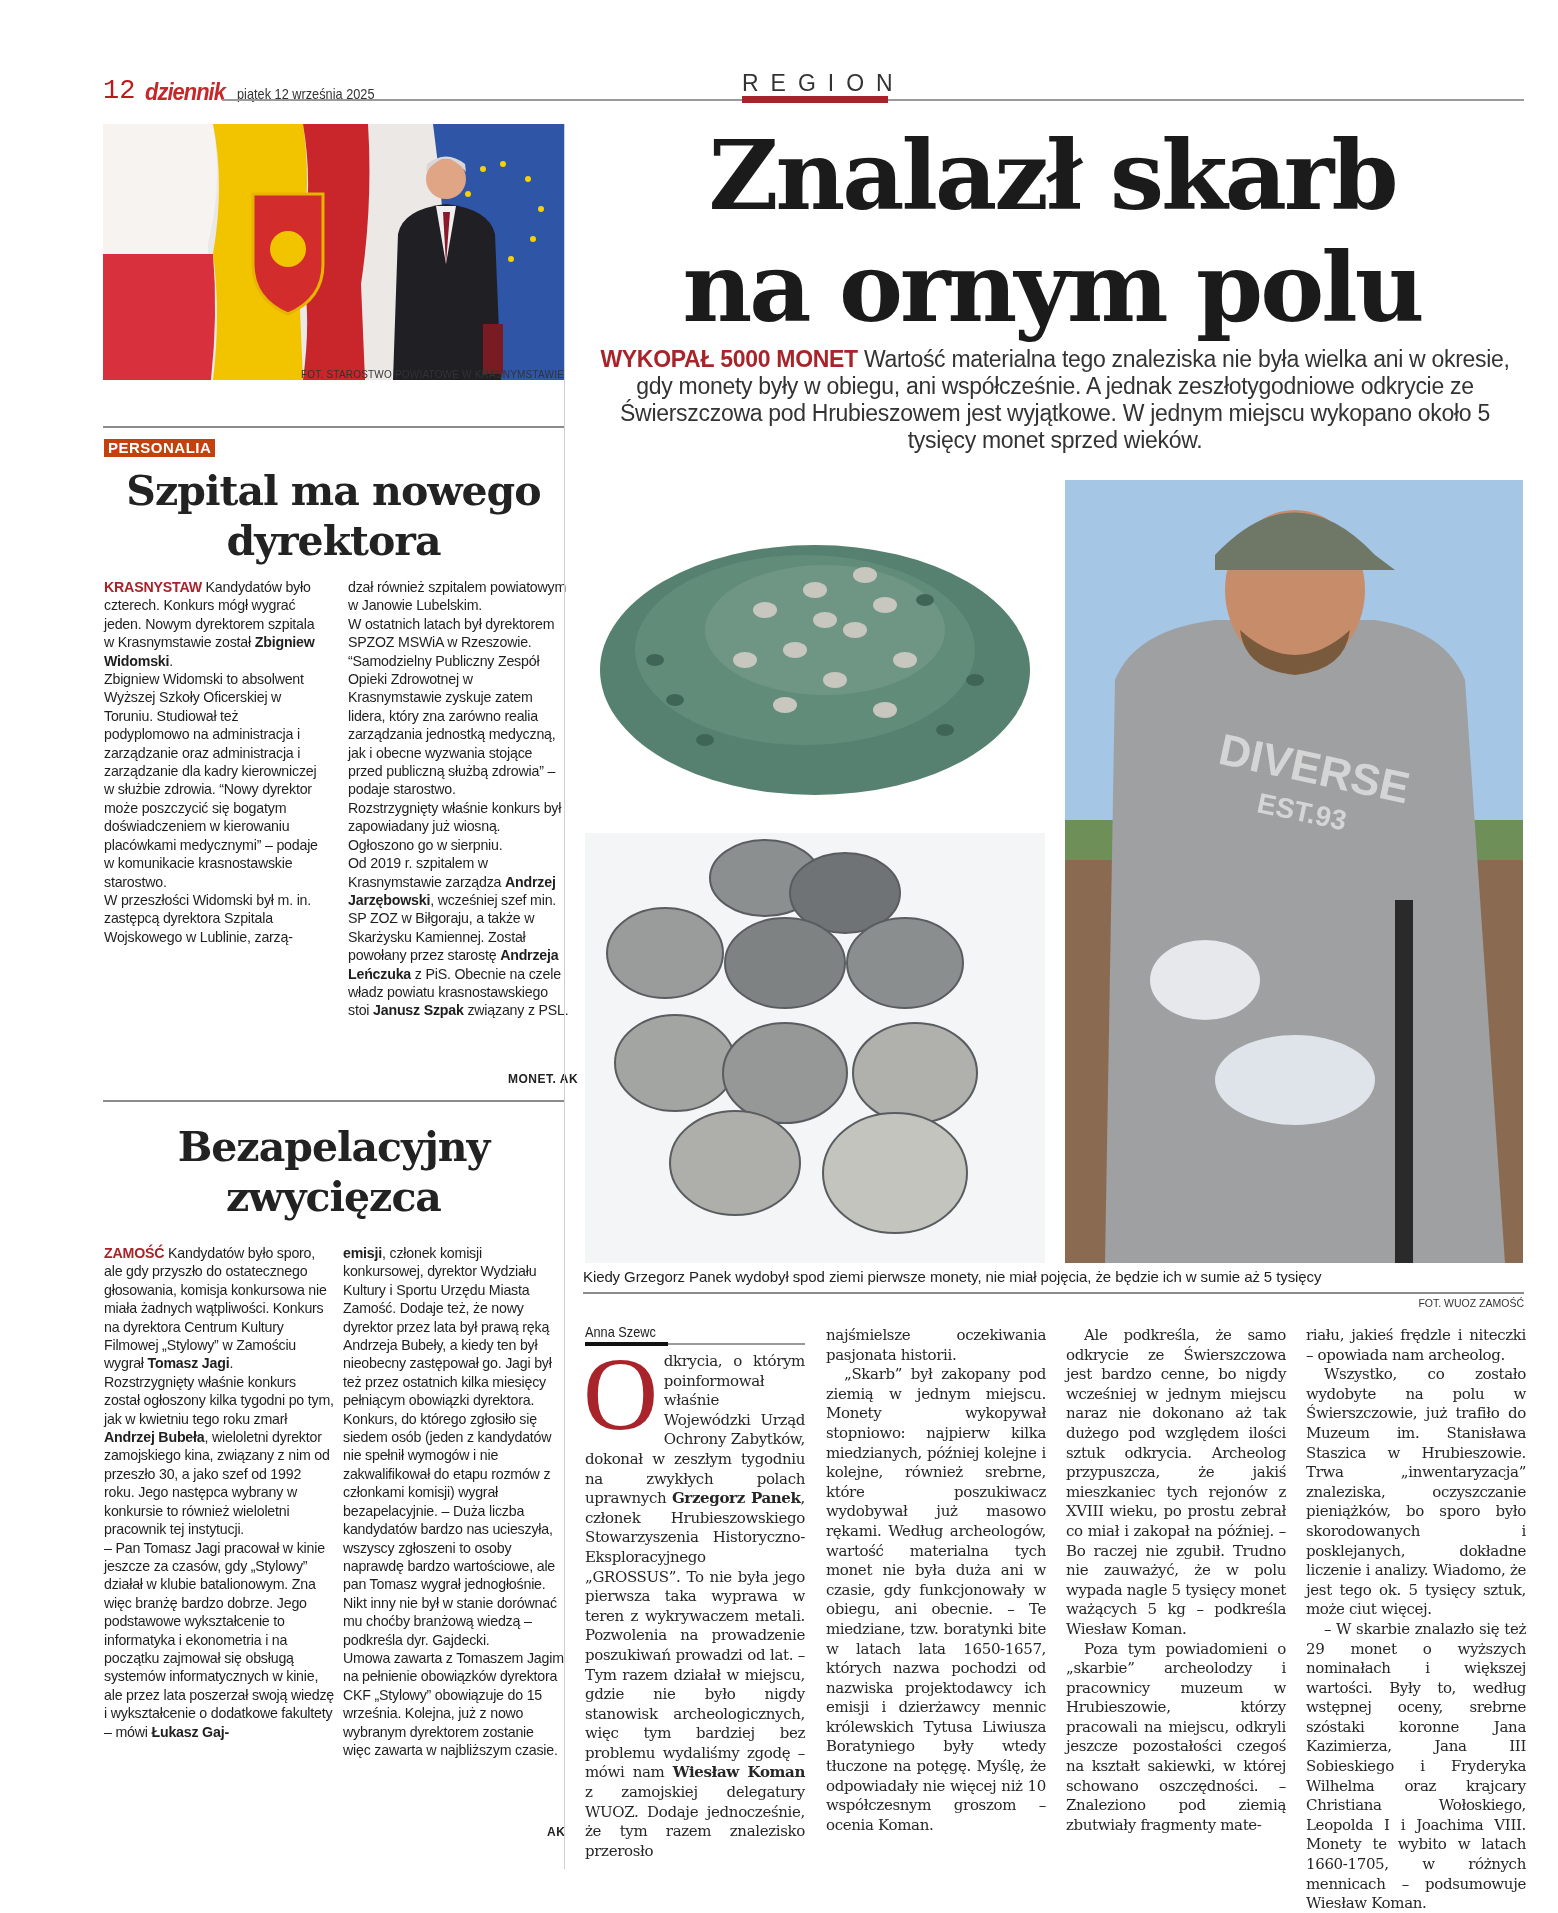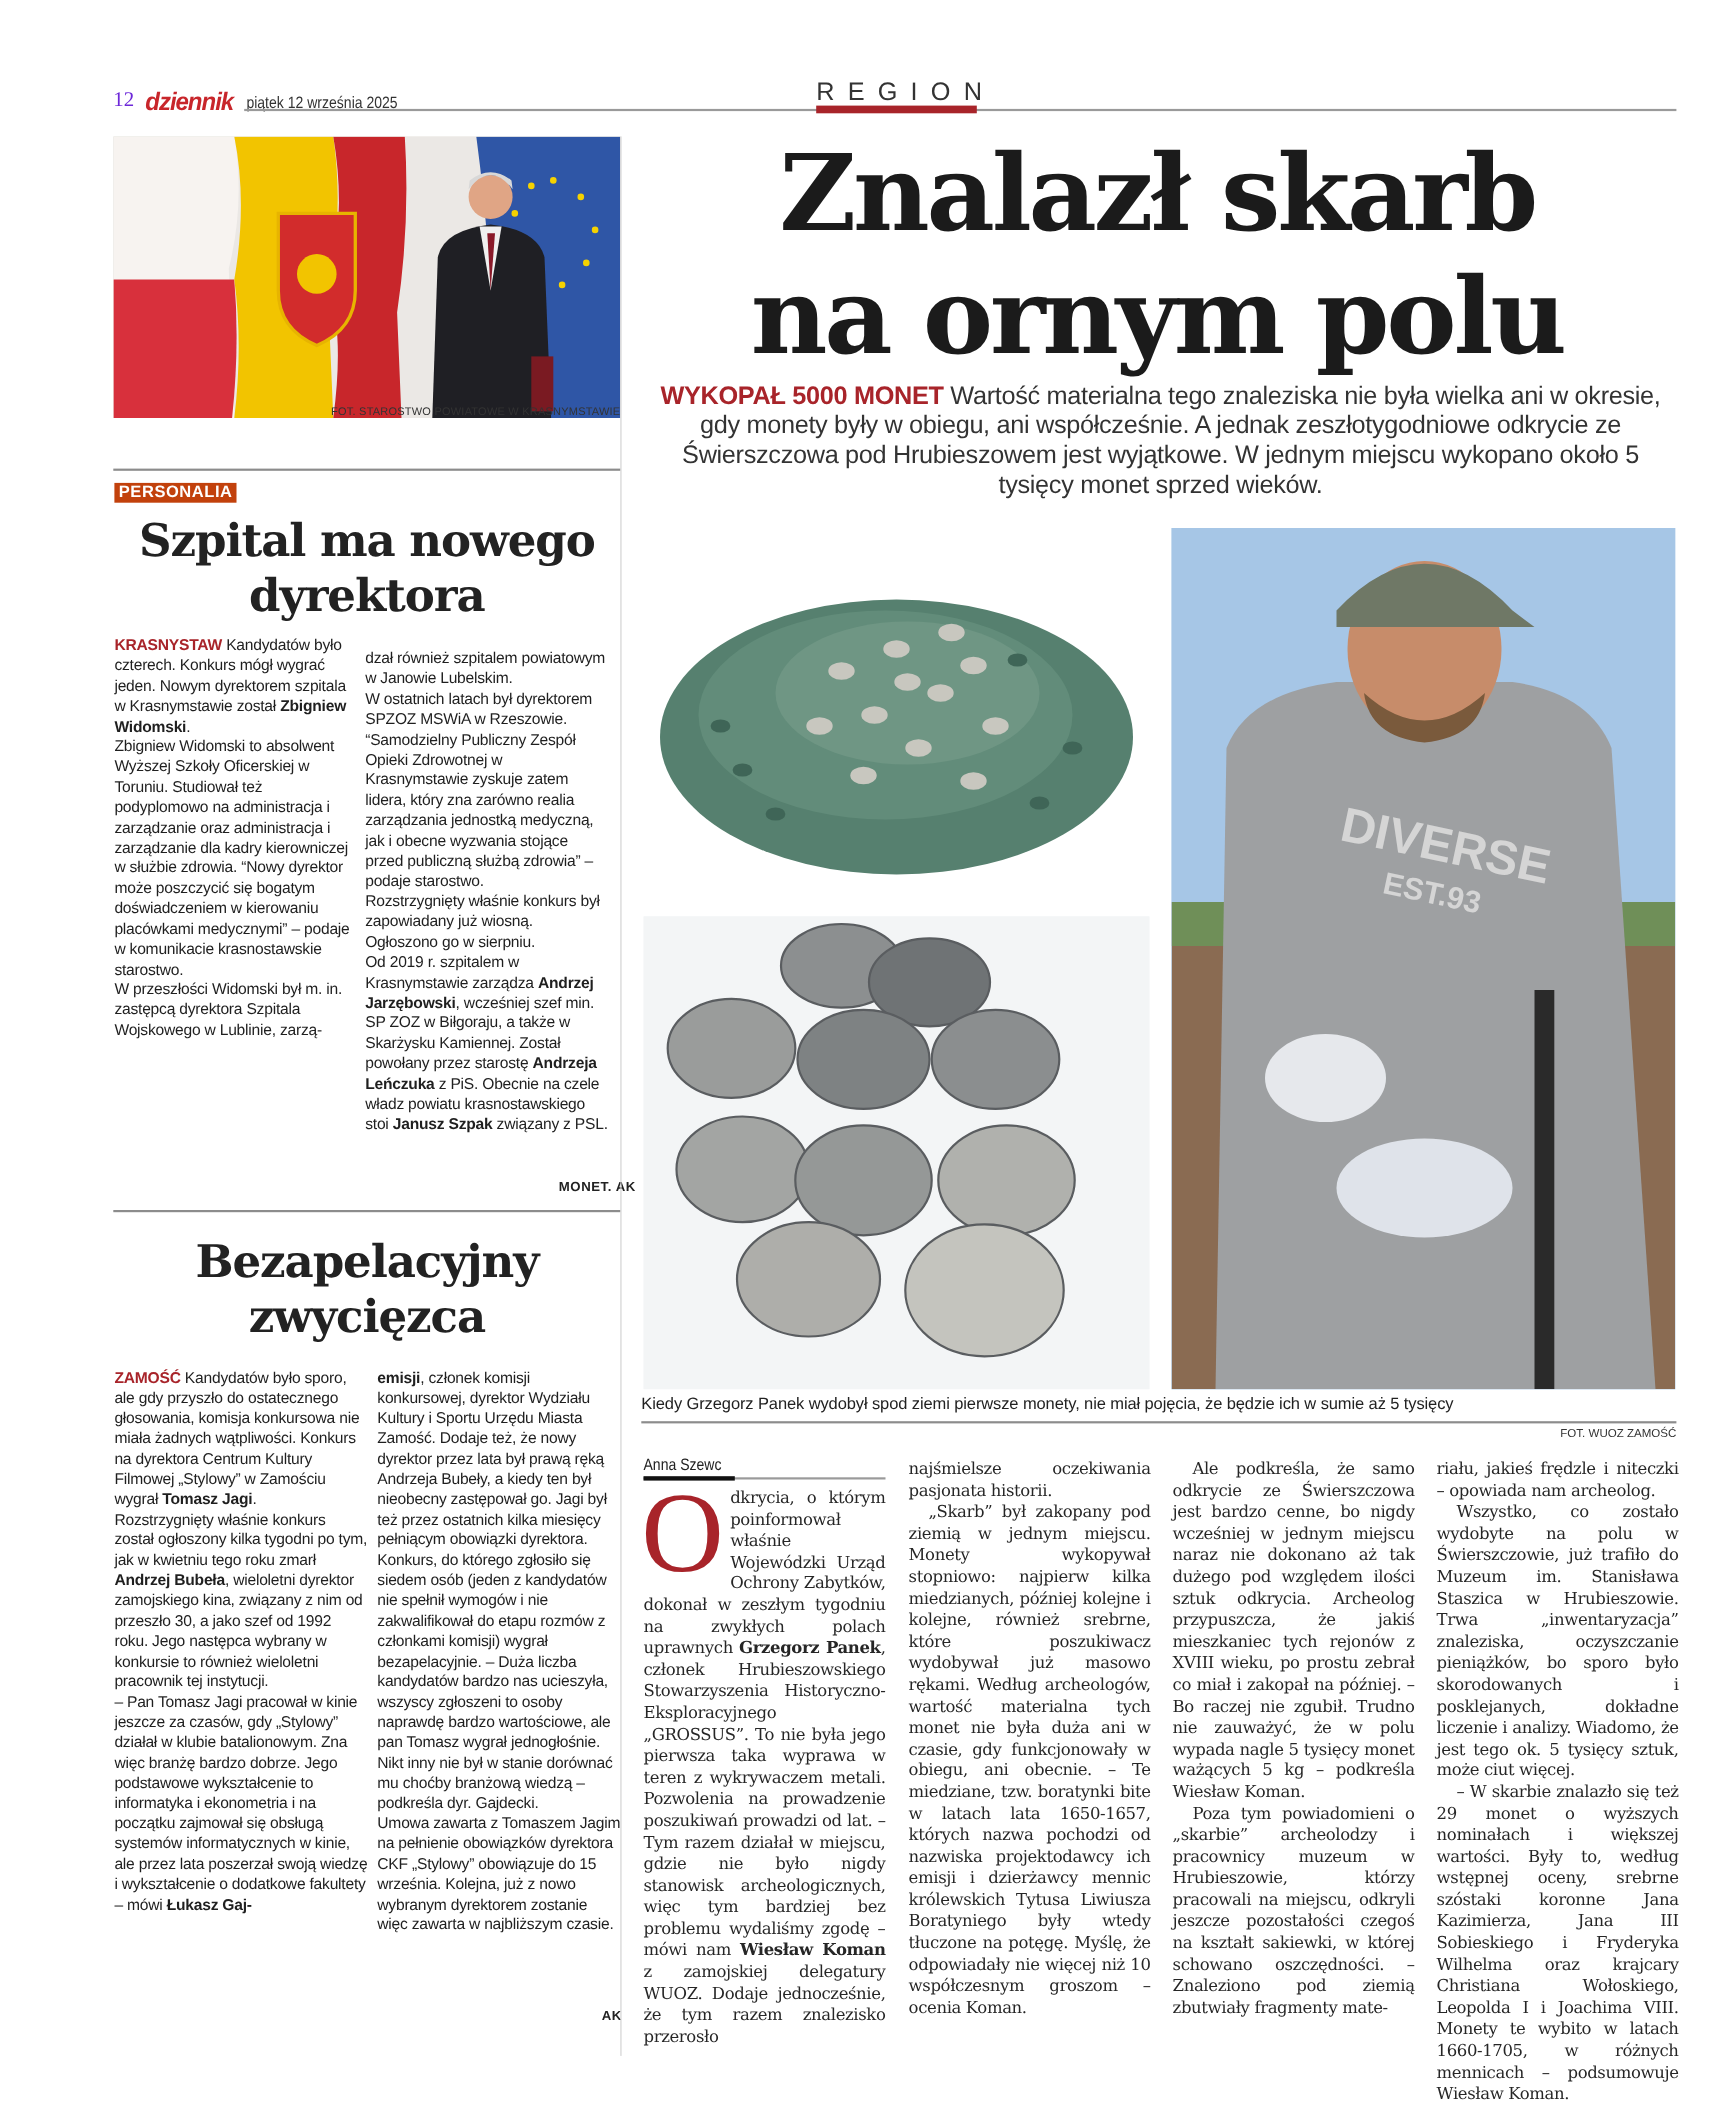--- a/index.html
+++ b/index.html
@@ -1,21 +1,21 @@
 <!DOCTYPE html>
 <html><head>
 <meta charset="utf-8">
 <style>
   * { box-sizing: border-box; margin: 0; padding: 0; }
   html, body { width: 1558px; height: 1913px; background: #ffffff; overflow: hidden; }
   body { position: relative; font-family: "Liberation Sans", sans-serif; color: #1c1c1c; }
 
   
   .masthead { position: absolute; left: 103px; top: 76px; height: 28px; display: flex; align-items: flex-end; }
-  .page-num { font-family: Liberation Serif, serif; color: #6d28d9; font-size: 19px; line-height: 26px; margin-right: 8px; }
+  .page-num { font-family: Liberation Mono, monospace; color: #b91c1c; font-size: 27px; line-height: 26px; margin-right: 8px; }
   .brand { font-family: "Liberation Sans", sans-serif; font-weight: 900; color: #c8262b; font-size: 23px; letter-spacing: -1px; line-height: 24px; font-style: italic; margin-right: 10px; transform: scaleX(0.95); }
   .date { font-family: "Liberation Sans", sans-serif; font-size: 15px; color: #333; line-height: 20px; transform: scaleX(0.85); transform-origin: left; }
   .top-rule { position: absolute; left: 222px; top: 99px; width: 1302px; height: 2px; background: #9a9a9a; }
   .section-label { position: absolute; left: 742px; top: 70px; width: 148px; font-family: "Liberation Sans", sans-serif; font-weight: 300; font-size: 23px; letter-spacing: 12px; color: #333; line-height: 26px; }
   .section-bar { position: absolute; left: 742px; top: 96px; width: 146px; height: 7px; background: #a8242a; }
 
   
   .photo-director { position: absolute; left: 103px; top: 124px; width: 461px; height: 256px; overflow: hidden; background: #e9e6e3; }
   .photo-director svg { width: 100%; height: 100%; display: block; }
   .caption-left { position: absolute; left: 103px; top: 385px; width: 461px; font-size: 15.5px; line-height: 20px; color: #222; }
@@ -106,21 +106,21 @@
 <div class="headline-left hl1">
   <div>Szpital ma nowego</div>
   <div>dyrektora</div>
 </div>
 
 <div class="col-text" style="left:104px; top:578px; width:222px;">
   <p><span class="place">KRASNYSTAW</span><span> Kandydatów było czterech. Konkurs mógł wygrać jeden. Nowym dyrektorem szpitala w Krasnymstawie został </span><span class="b">Zbigniew Widomski</span><span>.</span></p>
   <p>Zbigniew Widomski to absolwent Wyższej Szkoły Oficerskiej w Toruniu. Studiował też podyplomowo na administracja i zarządzanie oraz administracja i zarządzanie dla kadry kierowniczej w służbie zdrowia. “Nowy dyrektor może poszczycić się bogatym doświadczeniem w kierowaniu placówkami medycznymi” – podaje w komunikacie krasnostawskie starostwo.</p>
   <p>W przeszłości Widomski był m. in. zastępcą dyrektora Szpitala Wojskowego w Lublinie, zarzą-</p>
 </div>
-<div class="col-text" style="left:332px; top:578px; width:222px;margin-top:12px;">
+<div class="col-text" style="left:348px; top:578px; width:222px;">
   <p>dzał również szpitalem powiatowym w Janowie Lubelskim.</p>
   <p>W ostatnich latach był dyrektorem SPZOZ MSWiA w Rzeszowie. “Samodzielny Publiczny Zespół Opieki Zdrowotnej w Krasnymstawie zyskuje zatem lidera, który zna zarówno realia zarządzania jednostką medyczną, jak i obecne wyzwania stojące przed publiczną służbą zdrowia” – podaje starostwo.</p>
   <p>Rozstrzygnięty właśnie konkurs był zapowiadany już wiosną. Ogłoszono go w sierpniu.</p>
   <p><span>Od 2019 r. szpitalem w Krasnymstawie zarządza </span><span class="b">Andrzej Jarzębowski</span><span>, wcześniej szef min. SP ZOZ w Biłgoraju, a także w Skarżysku Kamiennej. Został powołany przez starostę </span><span class="b">Andrzeja Leńczuka</span><span> z PiS. Obecnie na czele władz powiatu krasnostawskiego stoi </span><span class="b">Janusz Szpak</span><span> związany z PSL.</span></p>
 </div>
 <div class="sig" style="left:508px; top:1072px;">MONET. AK</div>
 
 <div class="rule-mid"></div>
 
 <div class="headline-left hl2">

